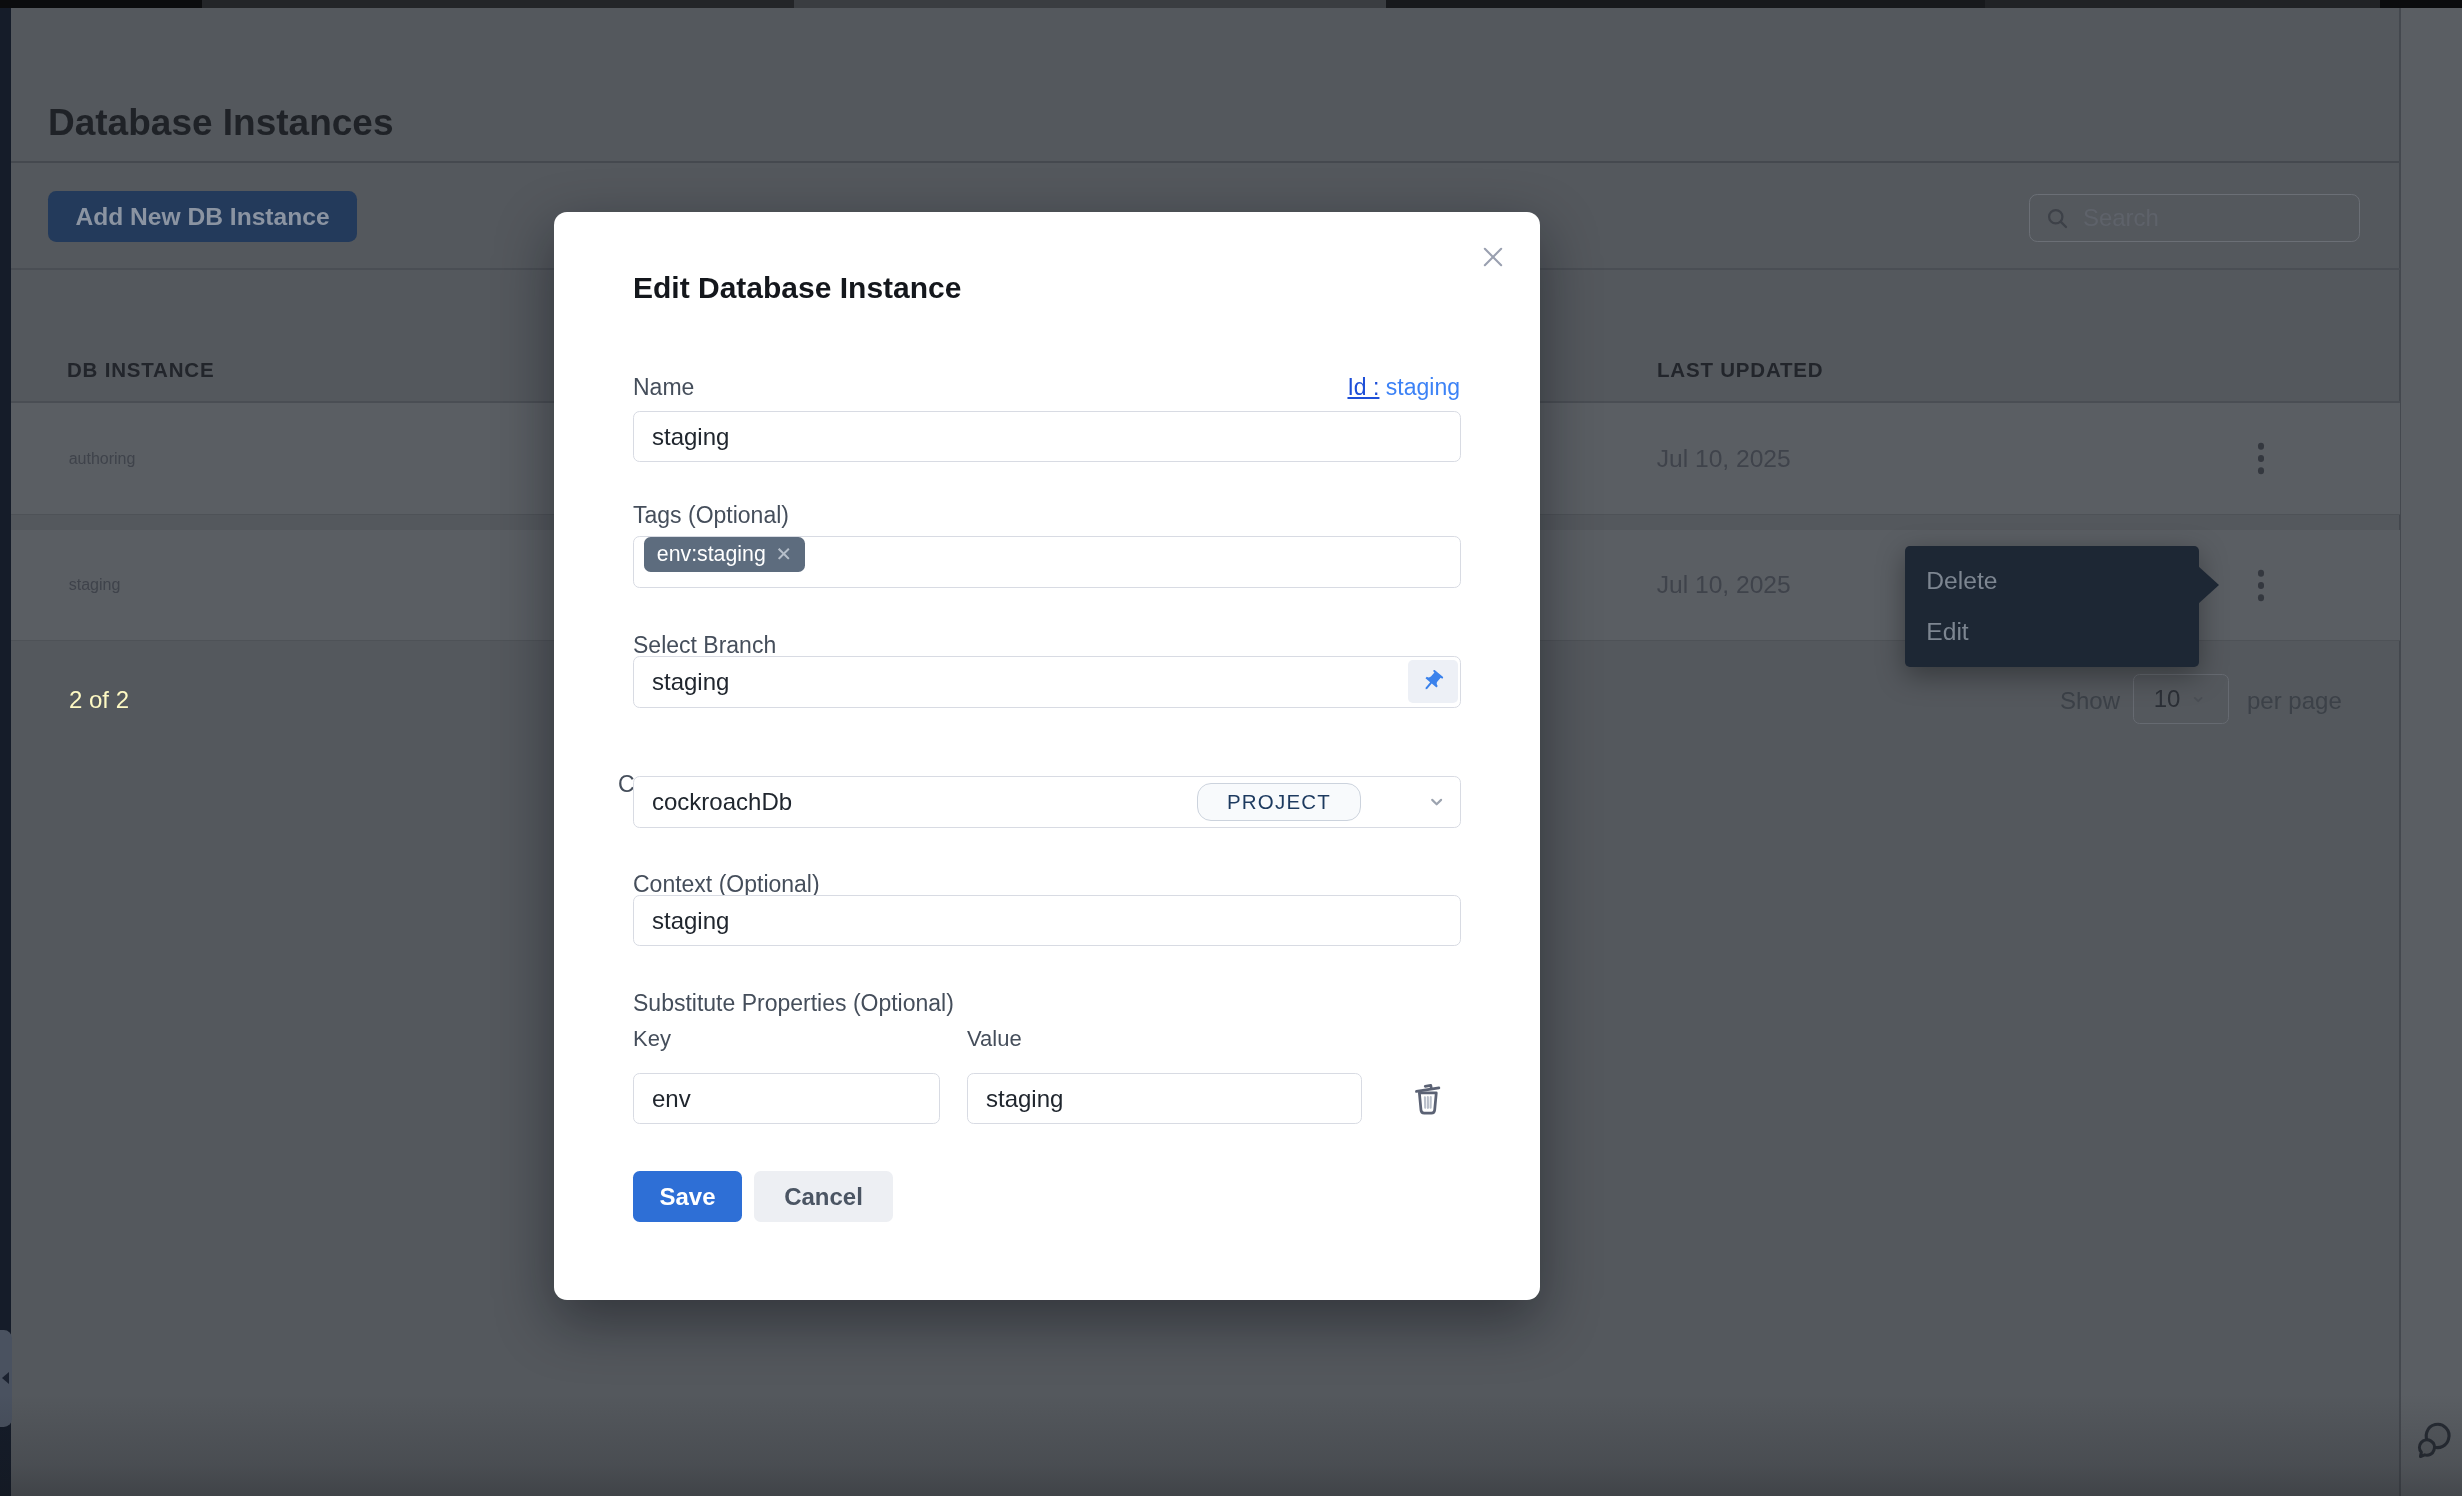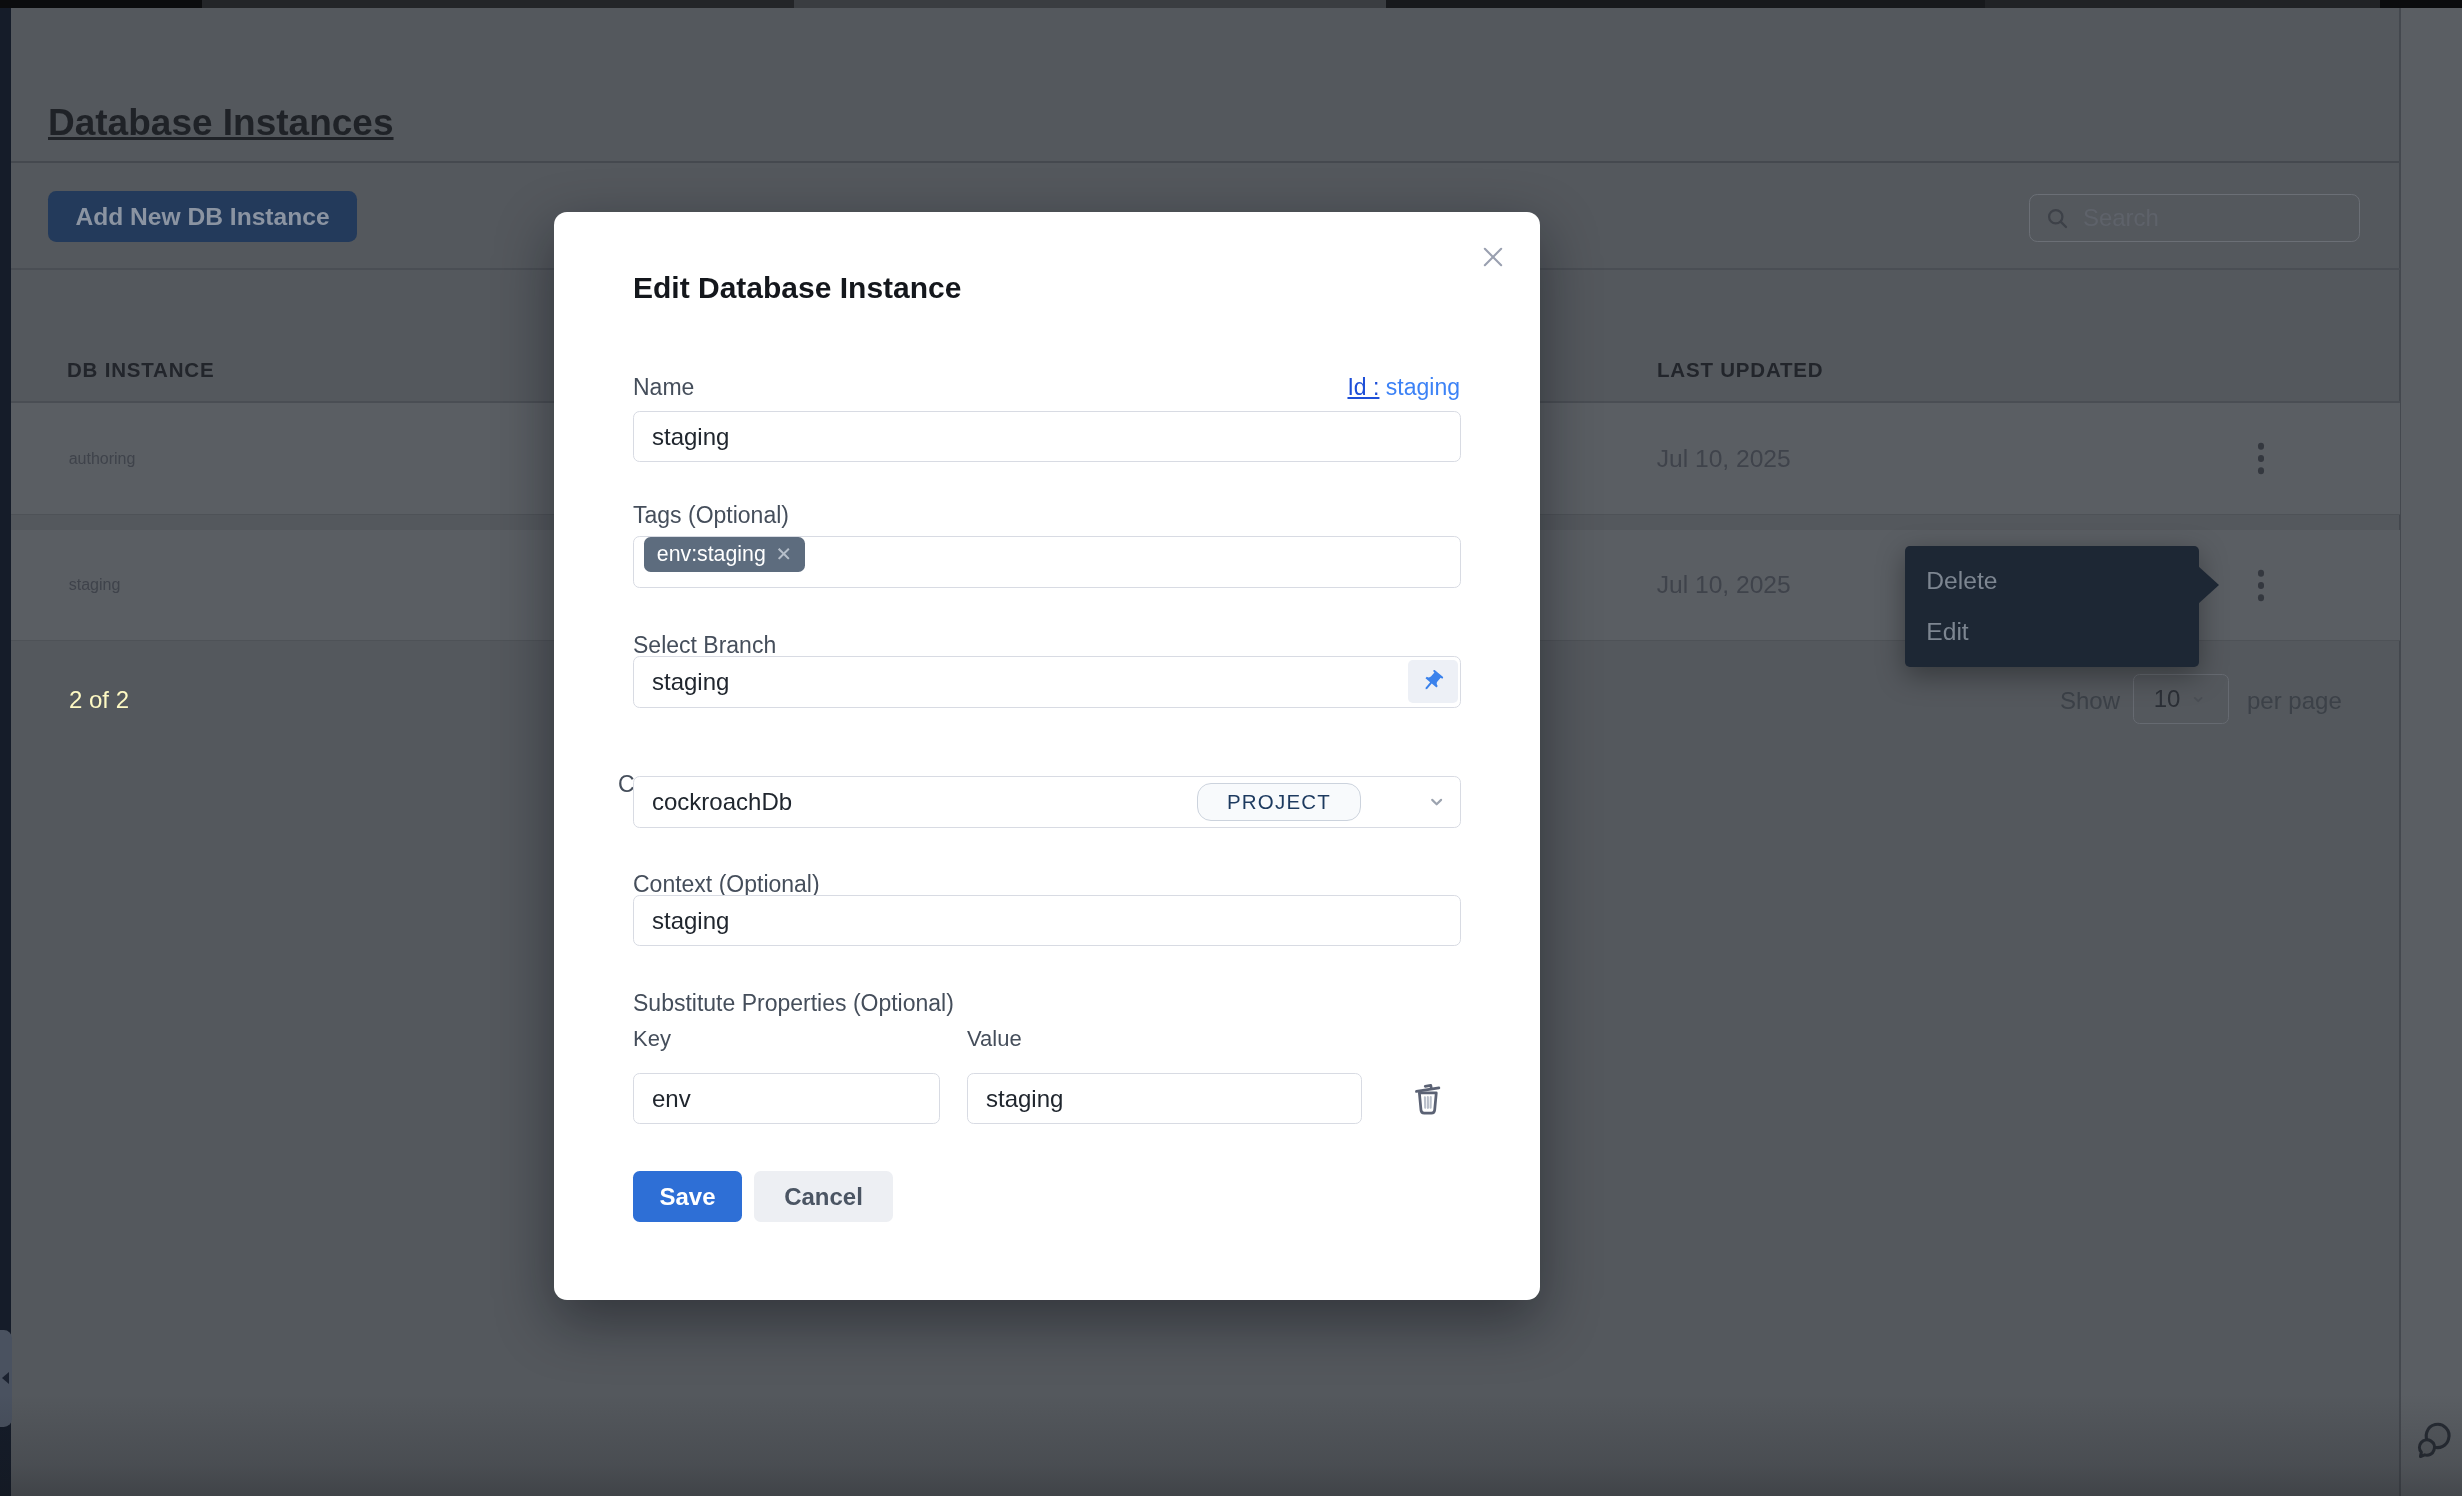--- a/index.html
+++ b/index.html
@@ -21,21 +21,21 @@
     border-top:6.6px solid transparent;border-bottom:6.6px solid transparent;border-right:7.4px solid #1b2230;}
   .gutter-line{position:absolute;left:2399px;top:8.2px;width:1.6px;height:1488px;background:#44484e;}
   .right-gutter{position:absolute;left:2401px;top:8.2px;width:62px;height:1488px;background:#5a5e63;}
   .chat-btn{position:absolute;left:2413px;top:1419px;width:44px;height:46px;cursor:pointer;}
 
   
   .breadcrumb{position:absolute;left:48px;top:43px;display:flex;align-items:center;gap:13px;font-size:22px;}
   .crumb{color:#44608f;cursor:pointer;white-space:nowrap;}
   .crumb-sep{color:#4d5158;font-size:28px;line-height:22px;}
   .crumb-sep::before{content:"\203A";}
-  .page-title{position:absolute;left:48px;top:77px;font-size:37px;font-weight:700;color:#1f2227;text-decoration:underline;}
+  .page-title{position:absolute;left:48px;top:77px;font-size:37px;font-weight:700;color:#1f2227;}
   .hdr-line{position:absolute;left:10.7px;top:161px;width:2389px;height:1.6px;background:#45494f;}
   .toolbar-line{position:absolute;left:10.7px;top:268px;width:2389px;height:1.6px;background:#4a4e54;}
 
   
   .add-btn{position:absolute;left:48px;top:191px;width:309px;height:51px;border:none;border-radius:8.2px;
     background:#233a5b;color:#8b94a2;font-size:24.6px;font-weight:700;cursor:pointer;}
   .search{position:absolute;left:2029px;top:194px;width:331px;height:48px;border:1.6px solid #6b6f76;border-radius:8.2px;
     display:flex;align-items:center;padding:0 14.8px;gap:11.5px;}
   .search svg{flex:0 0 auto;}
   .search input{background:transparent;border:none;outline:none;font-size:24px;color:#7b7f86;width:100%;}

